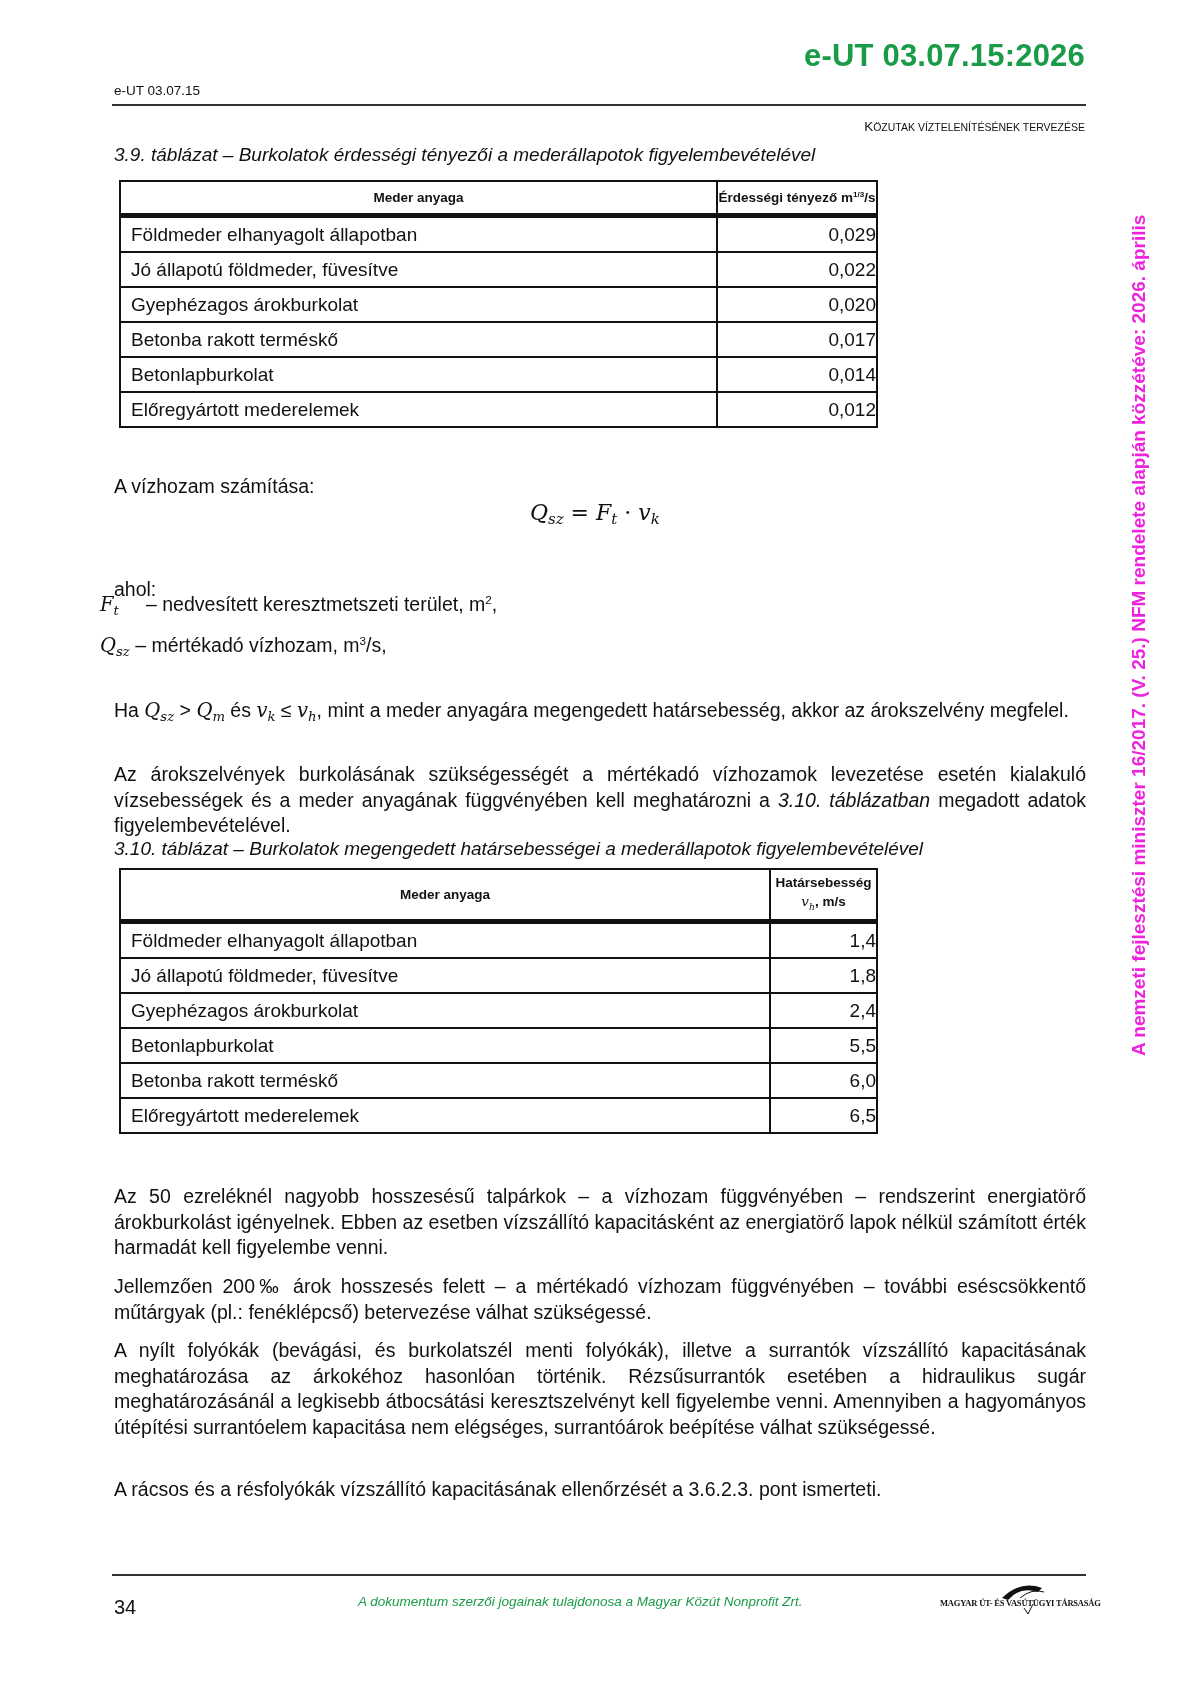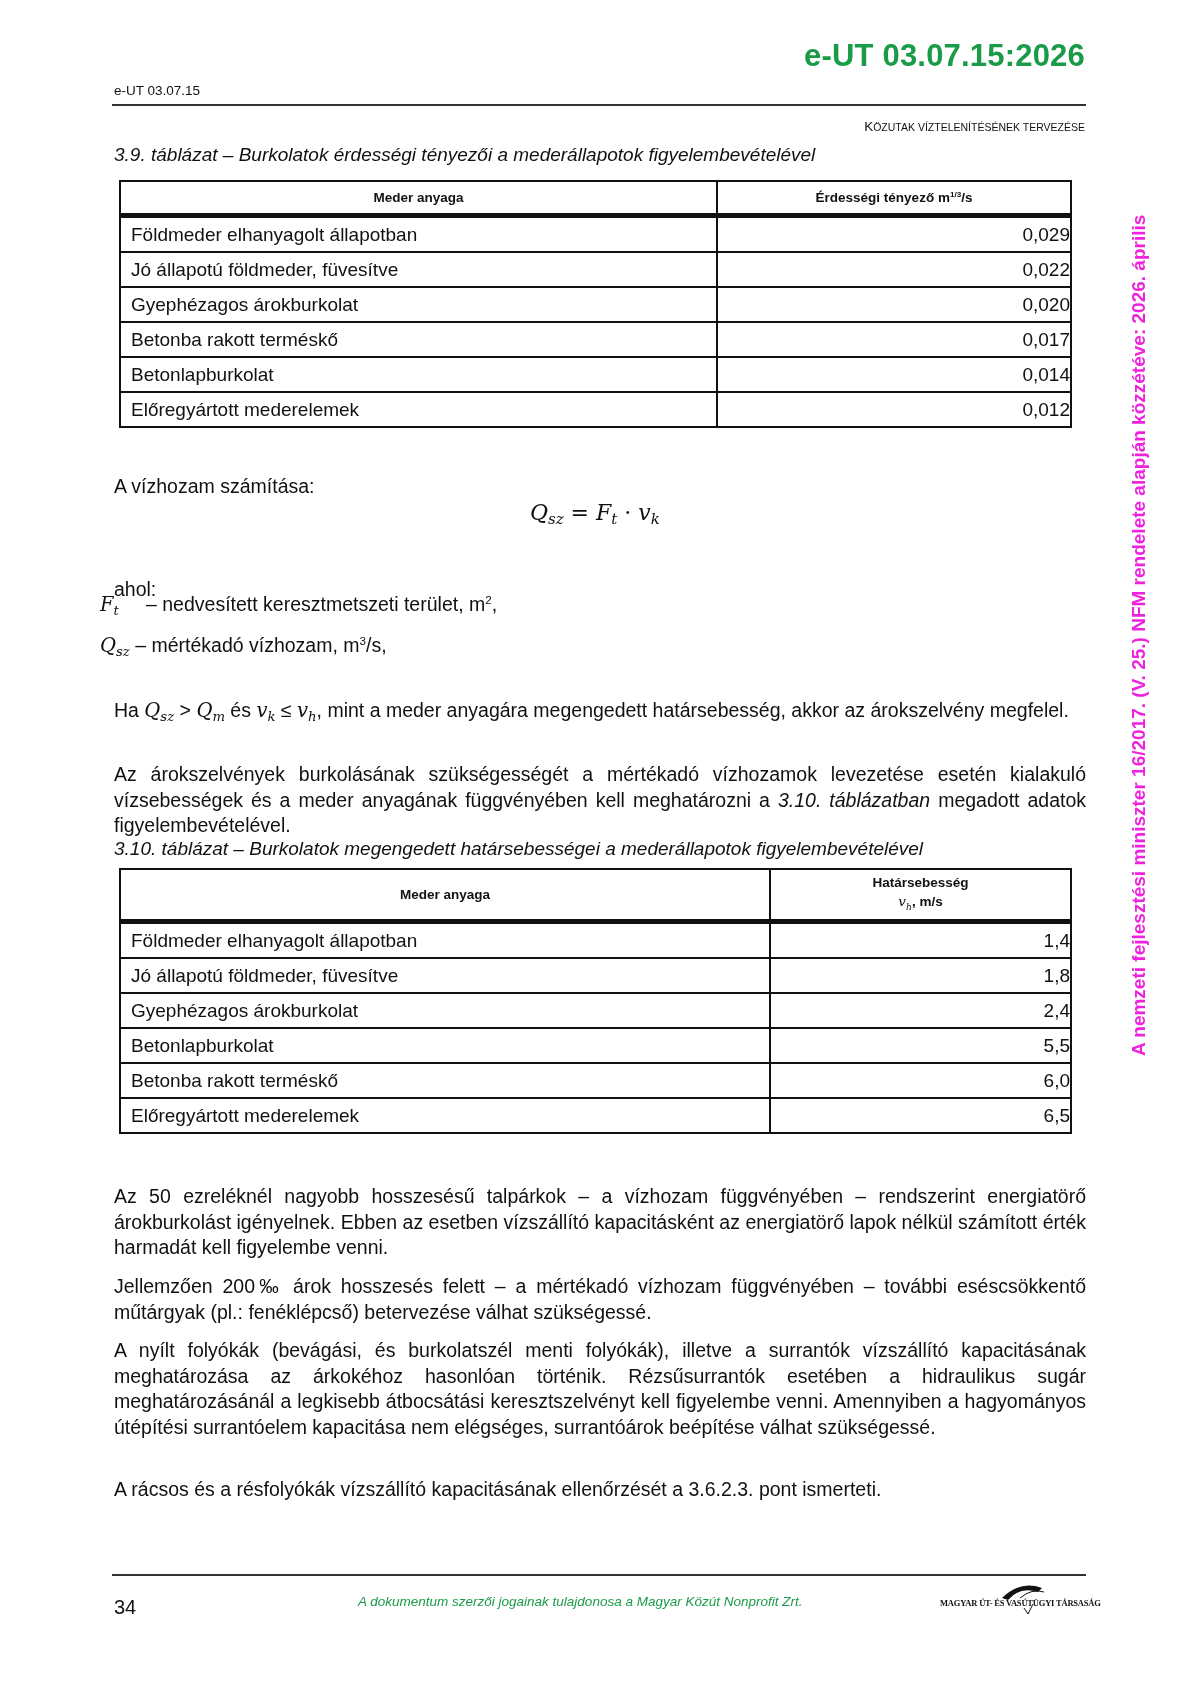--- a/index.html
+++ b/index.html
@@ -7,21 +7,21 @@
          font-family: "Liberation Sans", sans-serif; color: #111; }
   .abs { position: absolute; }
   .green-title { right: 105px; top: 38px; font-size: 31px; font-weight: bold; color: #1a9b48; letter-spacing: 0.2px; }
   .hdr-left { left: 114px; top: 83px; font-size: 13.5px; color: #111; }
   .hdr-right { right: 105px; top: 83px; font-size: 13.5px; color: #111; margin-top: 36px; }
   .hdr-right .sc { font-size: 10.5px; }
   .hdr-line { left: 112px; top: 104px; width: 974px; height: 2px; background: #333; }
 
   .caption { left: 114px; font-size: 19px; font-style: italic; color: #111; }
 
-  table.tbl { position: absolute; left: 119px; width: 953px; border-collapse: collapse; }
+  table.tbl { position: absolute; left: 119px; width: 759px; border-collapse: collapse; }
   table.tbl td, table.tbl th { border: 2px solid #111; }
   table.tbl th { font-size: 13.5px; font-weight: bold; text-align: center; padding: 0; }
   table.tbl td { font-size: 19px; padding: 0 0 0 10px; height: 33px; }
   table.tbl td.val { text-align: right; padding: 0; }
   table.tbl tr.head th { border-bottom: 5px solid #111; }
   #t1 { top: 180px; }
   #t1 tr.head th { height: 31px; }
   #t1 col.c1 { width: 597px; }
   #t2 { top: 868px; }
   #t2 tr.head th { height: 49px; line-height: 19px; }

